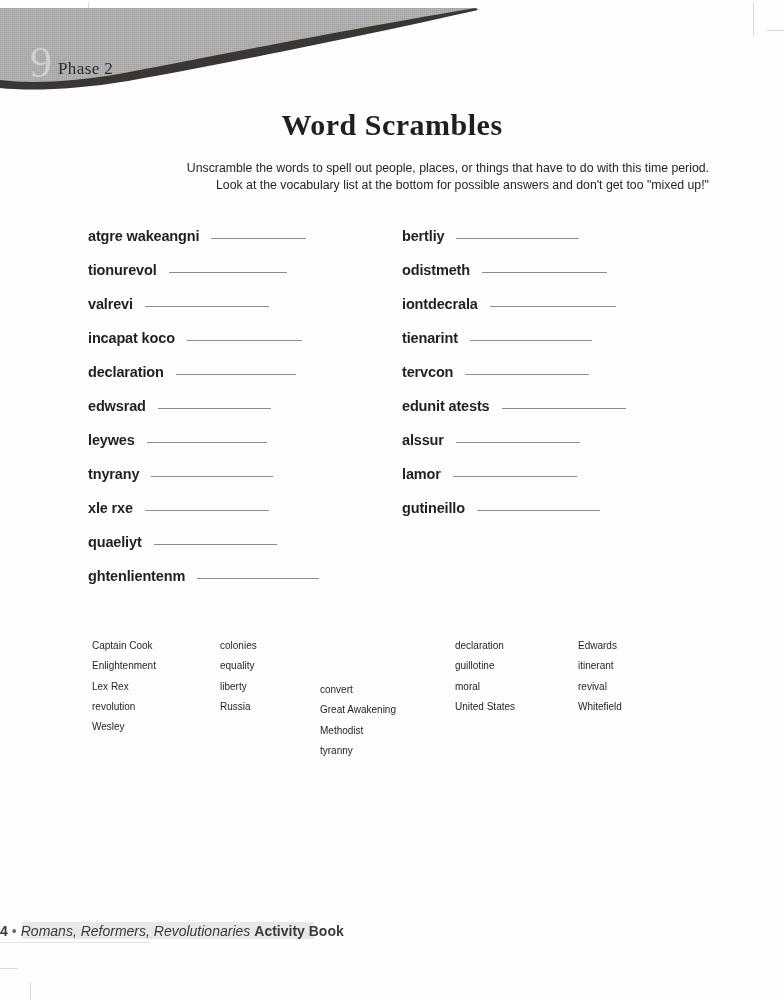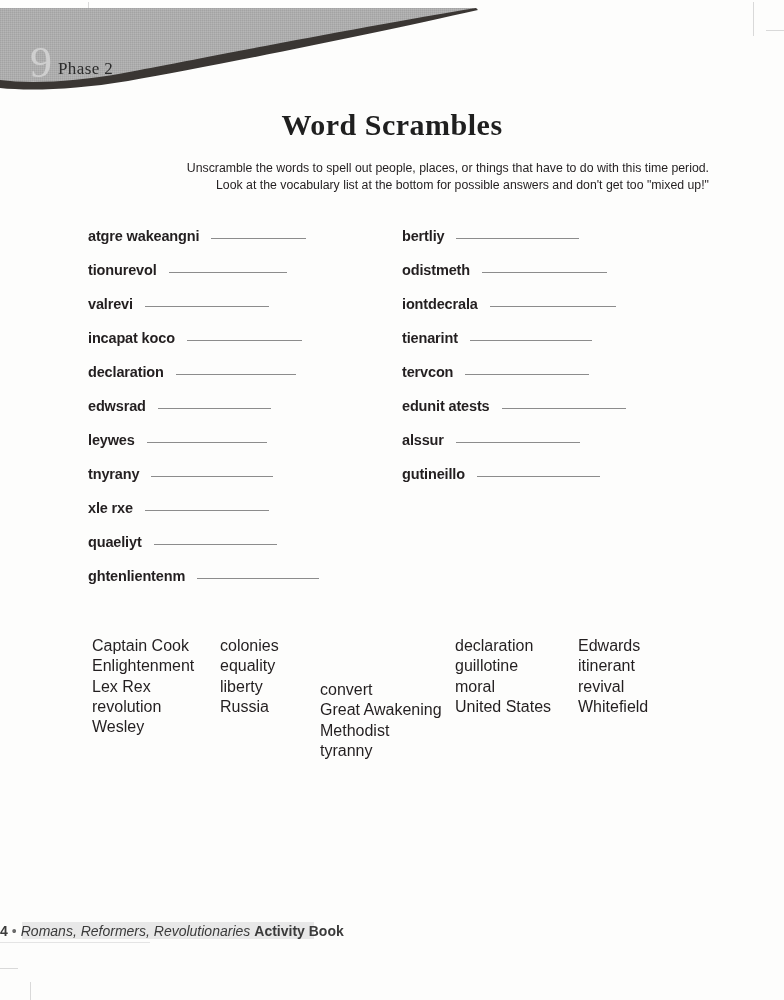--- a/index.html
+++ b/index.html
@@ -124,21 +124,21 @@
 
   
   #wordbank {
     position: absolute;
     left: 92px;
     top: 636px;
     width: 620px;
     display: flex;
   }
   .bank-col {
-    font-size: 16px;
+    font-size: 10px;
     line-height: 20.3px;
     color: #231f20;
   }
   .bank-col .bank-item { white-space: nowrap; }
   .bank-col-0 { width: 128px; }
   .bank-col-1 { width: 100px; }
   .bank-col-2 { width: 135px; margin-top: 44px; }
   .bank-col-3 { width: 123px; }
   .bank-col-4 { width: 120px; }
 
@@ -270,20 +270,24 @@
       </div>
       <div class="scramble-row">
         <span class="scramble-word">edunit atests</span>
         <span class="answer-line" style="width: 124px;"></span>
       </div>
       <div class="scramble-row">
         <span class="scramble-word">alssur</span>
         <span class="answer-line" style="width: 124px;"></span>
       </div>
       <div class="scramble-row">
+        <span class="scramble-word">lamor</span>
+        <span class="answer-line" style="width: 124px;"></span>
+      </div>
+      <div class="scramble-row">
         <span class="scramble-word">gutineillo</span>
         <span class="answer-line" style="width: 123px;"></span>
       </div>
     </div>
 
   <div id="wordbank">
       <div class="bank-col bank-col-0">
         <div class="bank-item">Captain Cook</div>
         <div class="bank-item">Enlightenment</div>
         <div class="bank-item">Lex Rex</div>

